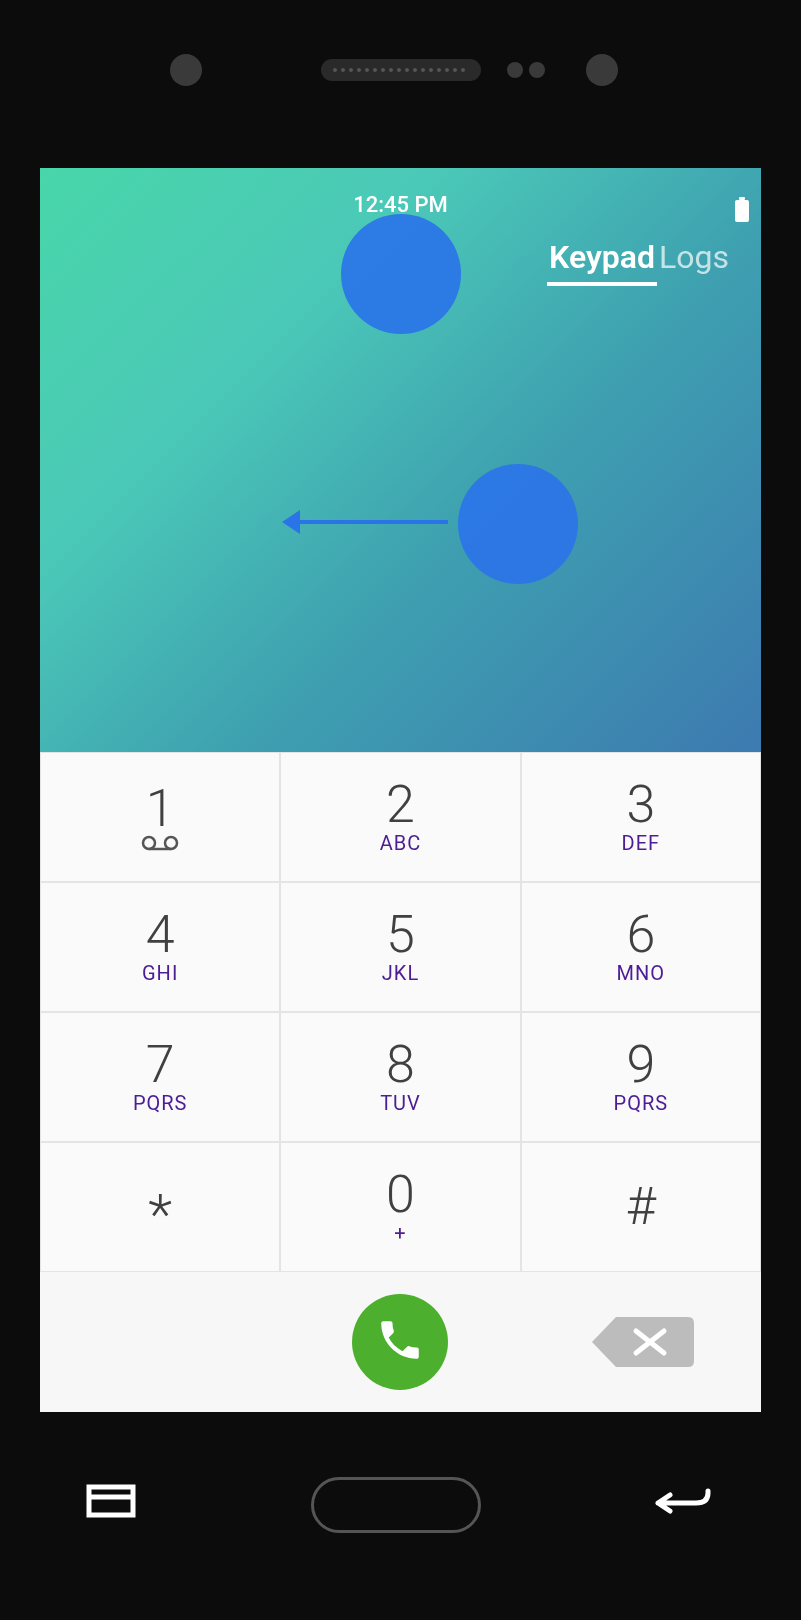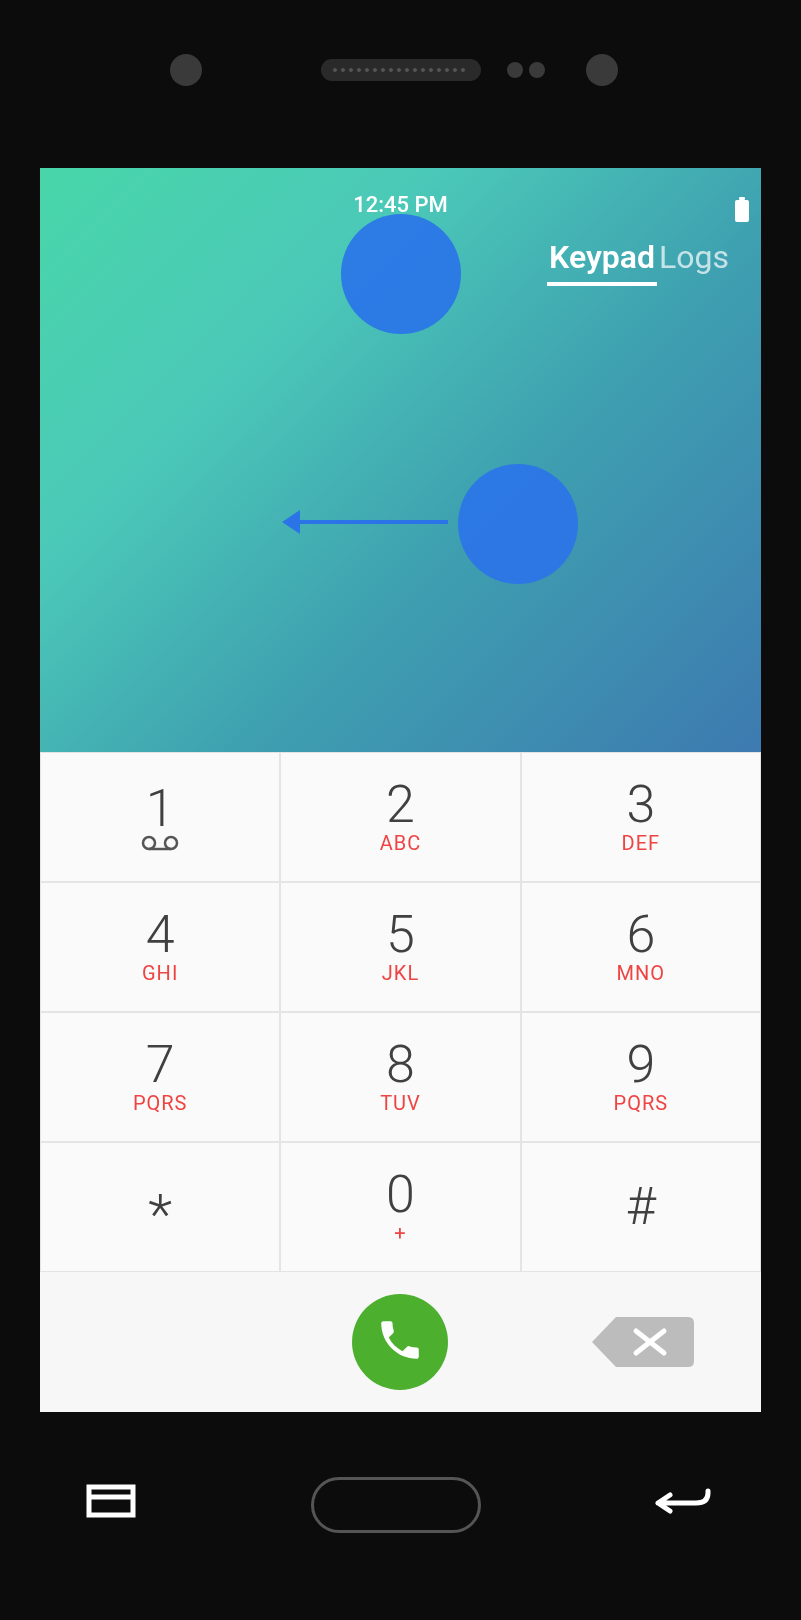--- a/index.html
+++ b/index.html
@@ -44,21 +44,21 @@
   .tap-dot { position:absolute; width:120px; height:120px; background:#2a74e8; border-radius:50%; opacity:0.92;}
   .tap1 { top:46px; left:50%; transform:translateX(-50%);}
   .tap2 { top:296px; left:418px;}
   .swipe-arrow { position:absolute; top:352px; left:258px; width:150px; height:4px; background:#2a74e8;}
   .swipe-arrow::before{content:"";position:absolute;left:-16px;top:-10px;border-top:12px solid transparent;border-bottom:12px solid transparent;border-right:18px solid #2a74e8;}
   
   .keypad { position:absolute; top:584px; left:0; right:0; bottom:0; display:flex; flex-direction:column;}
   .keyrow { display:flex; height:130px;}
   .key { flex:1; border:1px solid #e4e4e4; display:flex; flex-direction:column; align-items:center; justify-content:center; background:#fafafa;}
   .key .digit { font-size:52px; color:#404040; font-weight:300; line-height:1;}
-  .key .sub { font-size:20px; color:#ef4444; margin-top:0; letter-spacing:1px;}
+  .key .sub { font-size:20px; color:#4c1d95; margin-top:0; letter-spacing:1px;}
   .key .voicemail svg{display:block;}
   .bottombar { flex:1; display:flex; align-items:center; background:#f7f7f7;}
   .bottombar > div { flex:1; display:flex; align-items:center; justify-content:center;}
   .call-btn { width:96px; height:96px; background:#4caf2e; border-radius:50%; display:flex; align-items:center; justify-content:center;}
   .backspace { width:110px; height:66px; position:relative;}
   .backspace svg{display:block;}
   
   .hw-nav { position:absolute; bottom:80px; left:0; right:0; height:70px; display:flex; align-items:center; justify-content:space-around;}
   .hw-home { width:170px; height:56px; border:3px solid #555; border-radius:28px;}
 </style>

